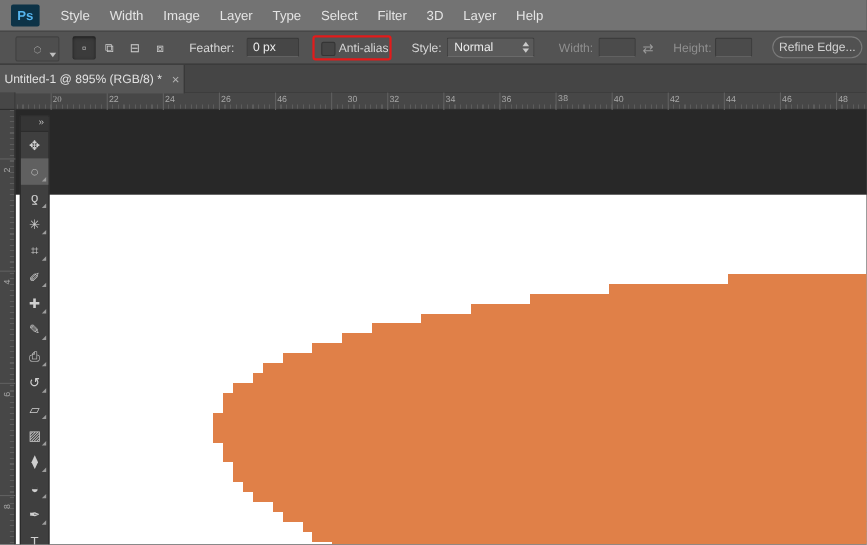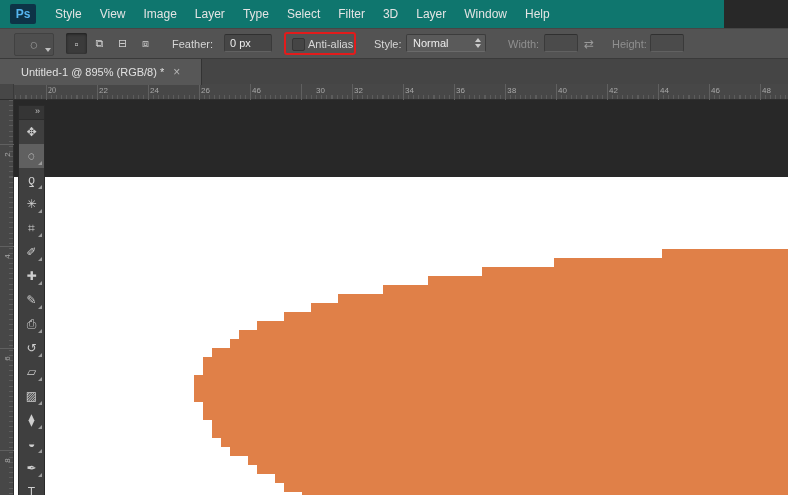--- a/index.html
+++ b/index.html
@@ -1,21 +1,21 @@
 <!DOCTYPE html>
 <html><head>
 <meta charset="utf-8">
 <style>
   html,body{margin:0;padding:0}
   body{width:788px;height:495px;overflow:hidden;background:#282828;
        font-family:"Liberation Sans","DejaVu Sans",sans-serif;position:relative;
        -webkit-font-smoothing:antialiased;user-select:none}
 
   
-  #menubar{position:absolute;left:0;top:0;width:724px;height:28px;background:#0f766e;
+  #menubar{position:absolute;left:0;top:0;width:788px;height:28px;background:#737373;
            display:flex;align-items:center;z-index:6}
   #ps-logo{width:26px;height:20px;margin:0 10px 0 10px;background:#0d3347;color:#56b6f0;
            font-weight:bold;font-size:12px;display:flex;align-items:center;justify-content:center;
            border-radius:2px}
   .menu-item{padding:0 9px;font-size:12px;color:#e4e4e4;line-height:28px;cursor:default}
 
   
   #optionsbar{position:absolute;left:0;top:28px;width:788px;height:30px;background:#535353;
               border-top:1px solid #464646;box-sizing:border-box;z-index:6;font-size:11px;color:#d6d6d6}
   .opt-label{position:absolute;top:9px}
@@ -46,21 +46,21 @@
   #style-dropdown .arrows i.down{border-top:4px solid #c9c9c9}
   #swap-icon{position:absolute;left:584px;top:8px;color:#9a9a9a;font-size:12px}
   #refine-edge{position:absolute;left:702px;top:4px;width:82px;height:20px;box-sizing:border-box;
             background:#515151;border:1px solid #7a7a7a;border-radius:10px;color:#d2d2d2;
             display:flex;align-items:center;justify-content:center;font-size:11px}
 
   
   #tabstrip{position:absolute;left:0;top:58px;width:788px;height:26px;background:#454545;
             border-top:1px solid #3a3a3a;box-sizing:border-box;z-index:6}
   #doc-tab{position:absolute;left:0;top:0;height:26px;background:#575757;border-right:1px solid #333;
-           display:flex;align-items:center;padding:0 21px;font-size:11px;color:#e0e0e0}
+           display:flex;align-items:center;padding:0 4px;font-size:11px;color:#e0e0e0}
   #tab-close{margin-left:9px;color:#b5b5b5;font-size:12px}
 
   
   #hruler{position:absolute;left:0;top:84px;width:788px;height:16px;
           background:repeating-linear-gradient(to right,#5c5c5c 0 1px,transparent 1px 5.1px) 0 100%/100% 4px no-repeat,#474747;
           border-bottom:1px solid #2e2e2e;box-sizing:border-box;z-index:5}
   .htick{position:absolute;top:0;width:1px;height:16px;background:#606060}
   .hnum{position:absolute;top:2px;font-size:8px;color:#a8a8a8}
   #corner{position:absolute;left:0;top:84px;width:14px;height:16px;background:#474747;
           border-right:1px solid #3a3a3a;border-bottom:1px solid #2e2e2e;box-sizing:border-box;z-index:6}
@@ -87,29 +87,28 @@
   .tool .fly{position:absolute;right:2px;bottom:3px;width:0;height:0;border-style:solid;
         border-width:0 0 4px 4px;border-color:transparent transparent #9c9c9c transparent}
 </style>
 </head>
 <body>
 
 <div id="menubar">
   <div id="ps-logo">Ps</div>
   <div id="menu-items" style="display: flex;">
       <span class="menu-item">Style</span>
-      <span class="menu-item">View</span>
+      <span class="menu-item">Width</span>
       <span class="menu-item">Image</span>
       <span class="menu-item">Layer</span>
       <span class="menu-item">Type</span>
       <span class="menu-item">Select</span>
       <span class="menu-item">Filter</span>
       <span class="menu-item">3D</span>
       <span class="menu-item">Layer</span>
-      <span class="menu-item">Window</span>
       <span class="menu-item">Help</span>
     </div>
 </div>
 
 <div id="optionsbar">
   <div id="tool-preset">
     <span>◌</span>
     <span class="drop-arrow"></span>
   </div>
   <div id="mode-buttons">
@@ -134,20 +133,21 @@
         <i class="down"></i>
       </span>
   </div>
 
   <span class="opt-label disabled" style="left:508px">Width:</span>
   <div class="ps-input disabled" style="left:544px;width:34px"></div>
   <span id="swap-icon">⇄</span>
   <span class="opt-label disabled" style="left:612px">Height:</span>
   <div class="ps-input disabled" style="left:650px;width:34px"></div>
 
+  <div id="refine-edge">Refine Edge...</div>
 </div>
 
 <div id="tabstrip">
   <div id="doc-tab">
     <span>Untitled-1 @ 895% (RGB/8) *</span>
     <span id="tab-close">×</span>
   </div>
 </div>
 
 <div id="hruler">

